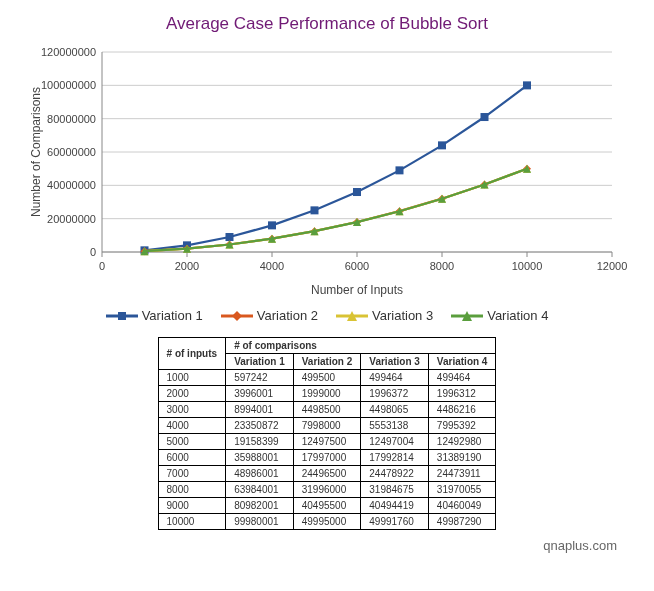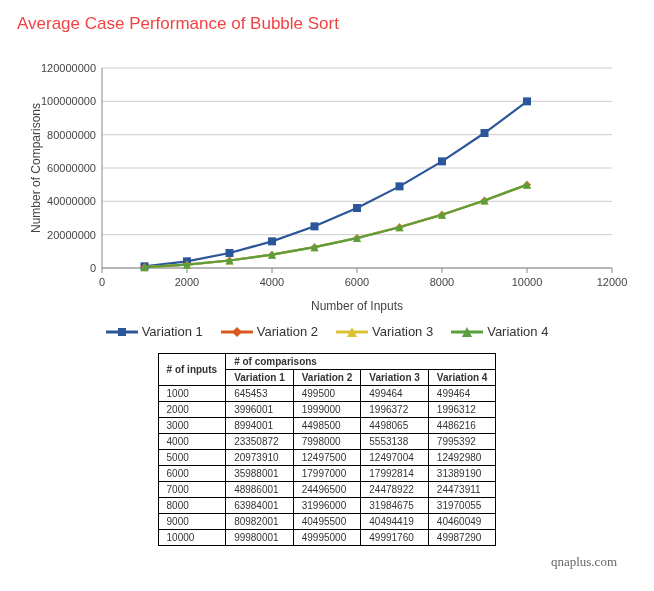--- a/index.html
+++ b/index.html
@@ -7,24 +7,24 @@
     padding: 10px;
     font-family: Arial, sans-serif;
     font-size: 13px;
     color: #333;
     width: 654px;
     box-sizing: border-box;
     background: #fff;
   }
   .chart-wrap { width: 620px; margin: 0 auto; }
   .chart-title {
-    text-align: left;
+    text-align: center;
     font-size: 17px;
-    color: #ef4444;
-    margin: 4px 0 24px 0;
+    color: #701a75;
+    margin: 4px 0 8px 0;
   }
   .chart-svg { display: block; margin: 0 auto; }
   .legend {
     display: flex;
     justify-content: center;
     gap: 18px;
     font-size: 13px;
     color: #333;
     margin: 6px 0 14px 0;
     align-items: center;
@@ -42,21 +42,21 @@
     text-align: left;
   }
   table.data th { text-align: left; font-weight: bold; }
   table.data th.rowhdr { text-align: center; }
   .attribution {
     text-align: right;
     font-size: 13px;
     color: #666;
     padding-right: 20px;
     margin-top: 8px;
-    font-family: Liberation Serif, serif;
+    font-family: Liberation Sans, sans-serif;
   }
   .axis-label { font-size: 12px; fill: #444; }
   .tick-label { font-size: 11px; fill: #444; }
 </style>
 </head>
 <body>
 
 <div class="chart-wrap">
   <div class="chart-title">Average Case Performance of Bubble Sort</div>
 
@@ -179,21 +179,21 @@
         <tr>
           <th>Variation 1</th>
           <th>Variation 2</th>
           <th>Variation 3</th>
           <th>Variation 4</th>
         </tr>
       </thead>
       <tbody>
         <tr>
           <td>1000</td>
-          <td>645453</td>
+          <td>597242</td>
           <td>499500</td>
           <td>499464</td>
           <td>499464</td>
         </tr>
         <tr>
           <td>2000</td>
           <td>3996001</td>
           <td>1999000</td>
           <td>1996372</td>
           <td>1996312</td>
@@ -207,21 +207,21 @@
         </tr>
         <tr>
           <td>4000</td>
           <td>23350872</td>
           <td>7998000</td>
           <td>5553138</td>
           <td>7995392</td>
         </tr>
         <tr>
           <td>5000</td>
-          <td>20973910</td>
+          <td>19158399</td>
           <td>12497500</td>
           <td>12497004</td>
           <td>12492980</td>
         </tr>
         <tr>
           <td>6000</td>
           <td>35988001</td>
           <td>17997000</td>
           <td>17992814</td>
           <td>31389190</td>

